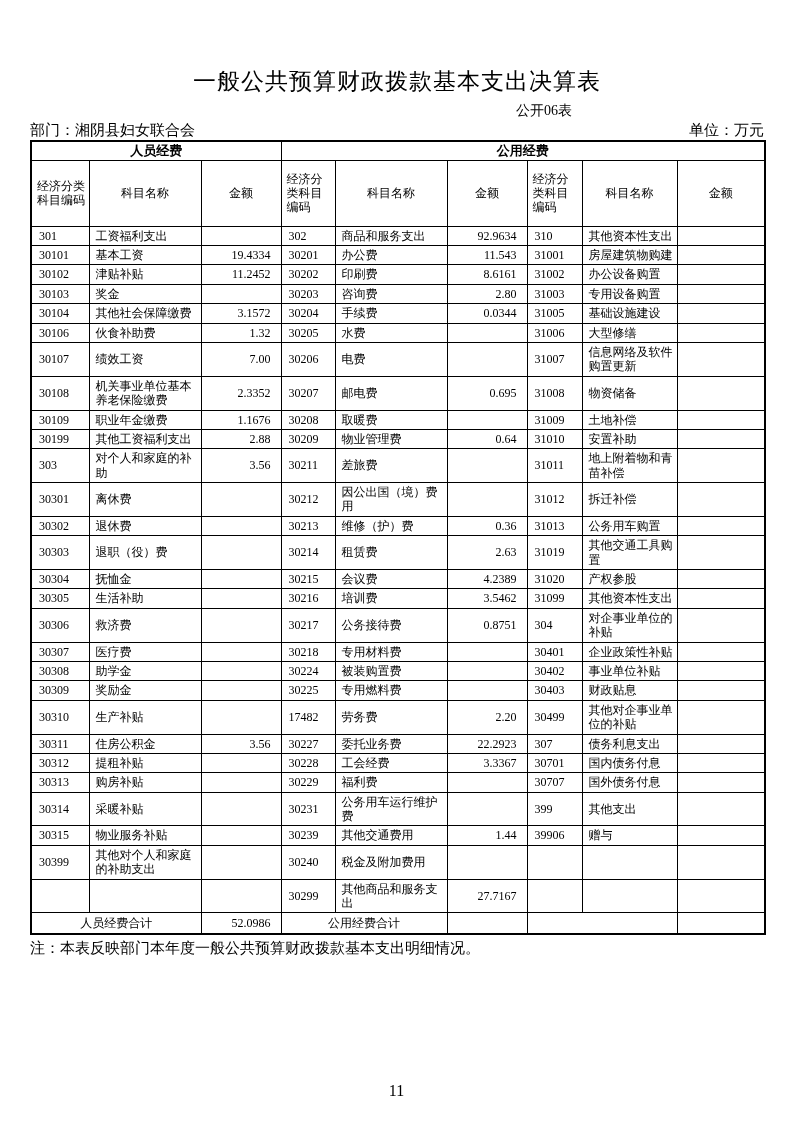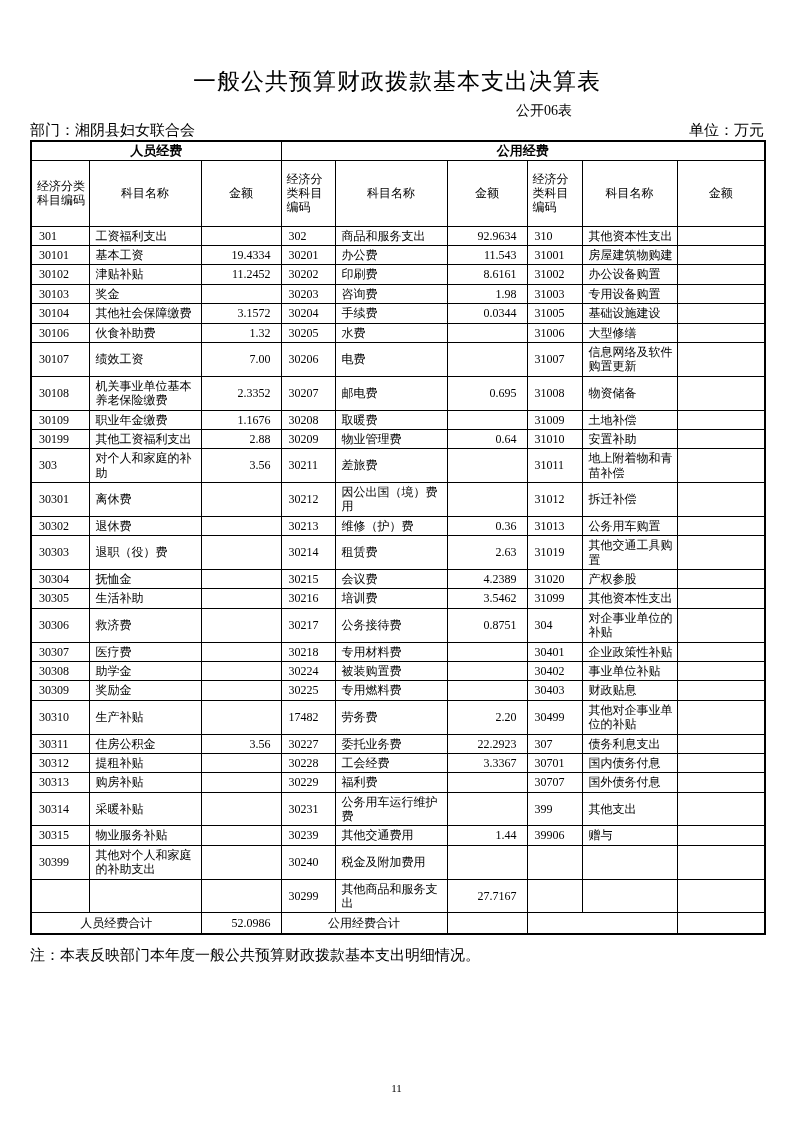--- a/index.html
+++ b/index.html
@@ -41,24 +41,24 @@
     font-size: 13px; padding: 1px 4px; height: 18px;
   }
   .col-header th { height: 66px; text-align: center; vertical-align: middle; }
   .col-header th.h-code { text-align: left; padding-left: 5px; }
   tbody td { height: 19px; vertical-align: middle; }
   tbody td.c-code { text-align: left; padding-left: 7px; }
   tbody td.c-name { text-align: left; padding-left: 6px; }
   td.c-amount { text-align: right; padding-right: 10px; }
   tfoot td { height: 21px; text-align: center; vertical-align: middle; }
   tfoot td.c-amount { text-align: right; padding-right: 10px; }
-  .note { font-size: 15px; margin-top: 11px; line-height: 1.3; }
+  .note { font-size: 15px; margin-top: 4px; line-height: 1.3; }
   .page-number {
     position: absolute; left: 0; top: 1082px;
-    width: 793px; text-align: center; font-size: 11px;
+    width: 793px; text-align: center; font-size: 16px;
   }
 </style>
 </head>
 <body>
 
 <div class="page">
 
   <h1 class="title">一般公共预算财政拨款基本支出决算表</h1>
 
   <div class="table-label-row">
@@ -132,21 +132,21 @@
           <td class="c-code">31002</td>
           <td class="c-name">办公设备购置</td>
           <td class="c-amount"></td>
         </tr>
         <tr>
           <td class="c-code">30103</td>
           <td class="c-name">奖金</td>
           <td class="c-amount"></td>
           <td class="c-code">30203</td>
           <td class="c-name">咨询费</td>
-          <td class="c-amount">1.98</td>
+          <td class="c-amount">2.80</td>
           <td class="c-code">31003</td>
           <td class="c-name">专用设备购置</td>
           <td class="c-amount"></td>
         </tr>
         <tr>
           <td class="c-code">30104</td>
           <td class="c-name">其他社会保障缴费</td>
           <td class="c-amount">3.1572</td>
           <td class="c-code">30204</td>
           <td class="c-name">手续费</td>

